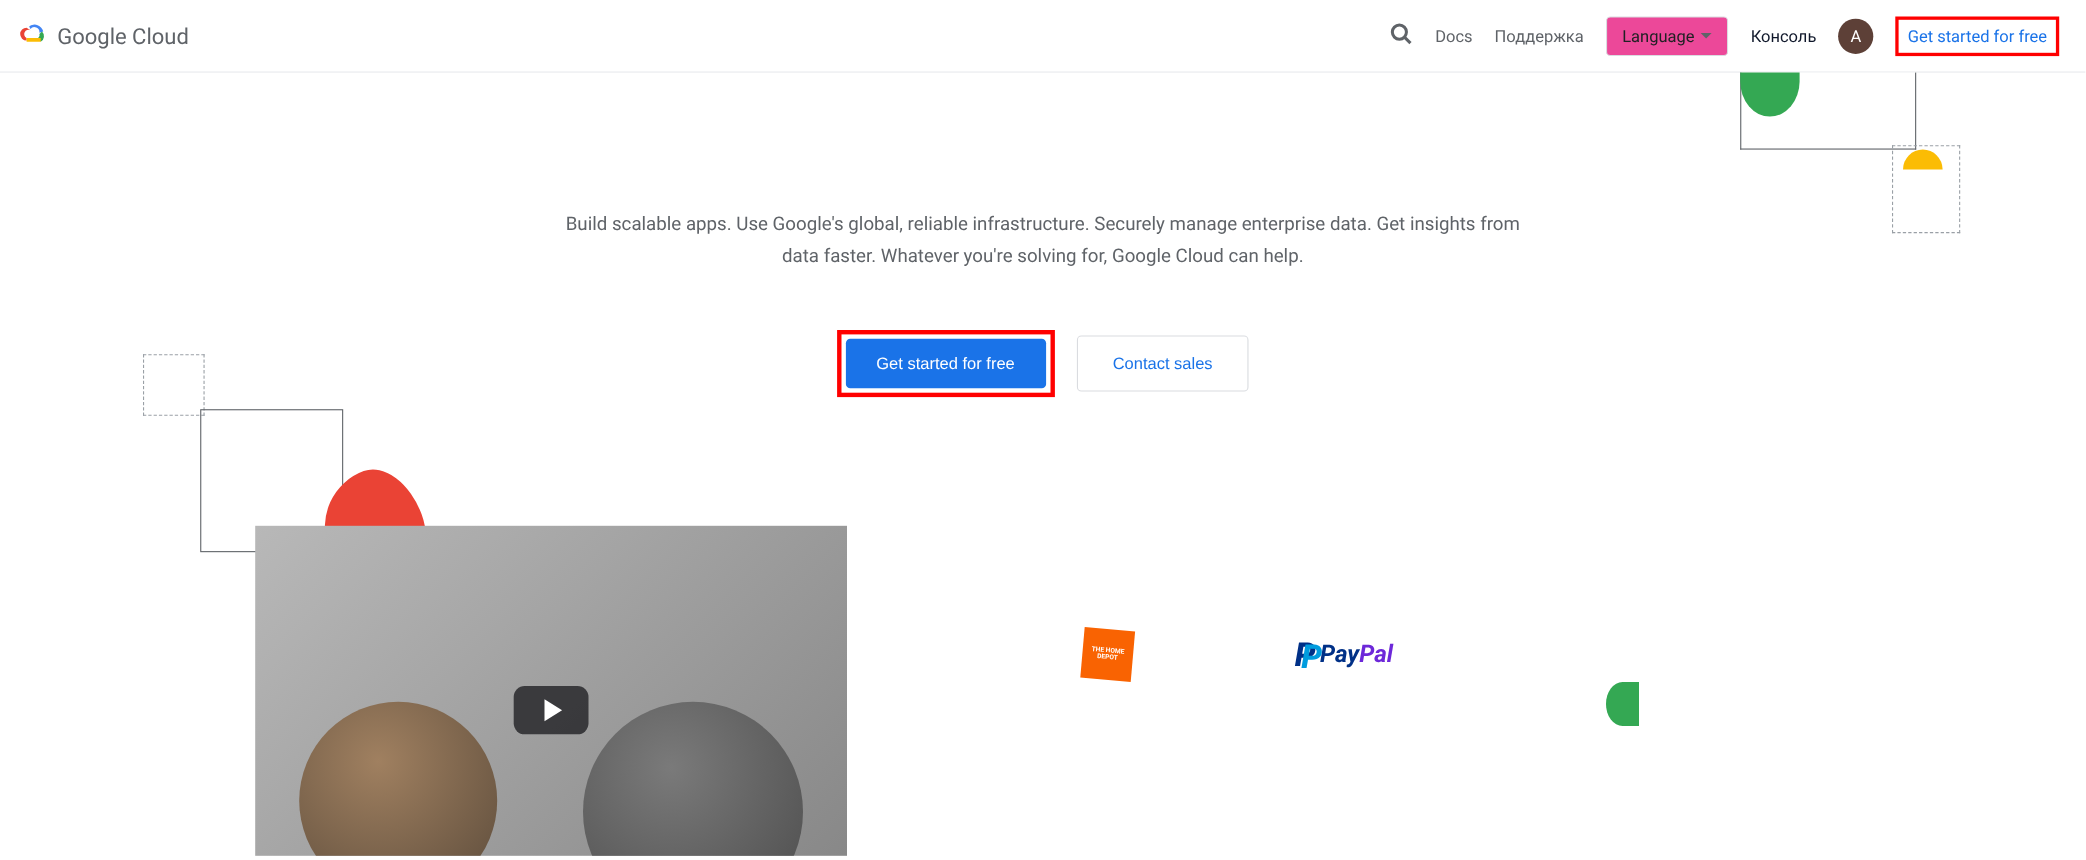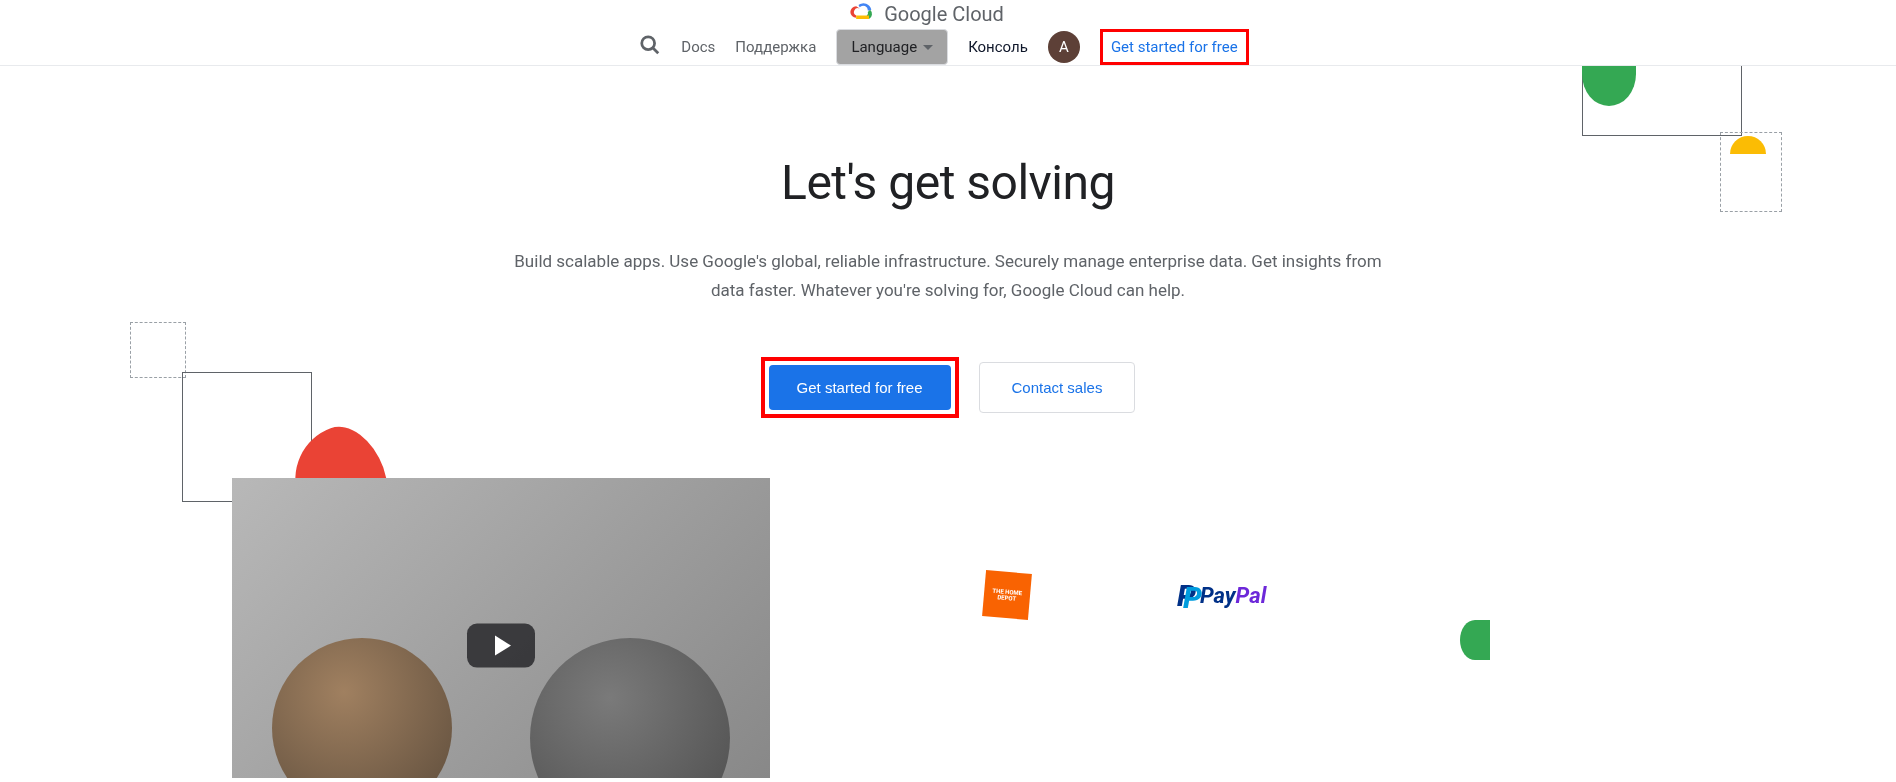--- a/index.html
+++ b/index.html
@@ -12,21 +12,20 @@
     overflow: hidden;
     position: relative;
   }
   
   .header {
     display: flex;
     align-items: center;
     height: 66px;
     border-bottom: 1px solid #e8eaed;
     padding: 0 24px 0 16px;
-    flex-direction: column;
   }
   .logo-block {
     display: flex;
     align-items: center;
     gap: 8px;
     margin-right: 36px;
     cursor: pointer;
   }
   .logo-svg { width: 28px; height: 24px; }
   .logo-text {
@@ -65,21 +64,21 @@
   .lang-btn {
     border: 1px solid #dadce0;
     border-radius: 4px;
     padding: 8px 14px;
     font-size: 15px;
     color: #202124;
     display: flex;
     align-items: center;
     gap: 6px;
     cursor: pointer;
-    background: #a3a3a3;
+    background: #ec4899;
   }
   .chevron-down {
     width: 0; height: 0;
     border-left: 5px solid transparent;
     border-right: 5px solid transparent;
     border-top: 5px solid #5f6368;
   }
   .console-link {
     font-size: 15px;
     color: #0f172a;
@@ -341,21 +340,20 @@
     <span class="header-cta">Get started for free</span>
   </div>
 </header>
 
 <div class="deco-tr"></div>
 <div class="deco-tr-green"></div>
 <div class="deco-tr-dashed"></div>
 <div class="deco-tr-yellow"></div>
 
 <section class="hero">
-  <h1>Let's get solving</h1>
   <p class="hero-sub">Build scalable apps. Use Google's global, reliable infrastructure. Securely manage enterprise data. Get insights from data faster. Whatever you're solving for, Google Cloud can help.</p>
   <div class="hero-ctas">
     <div class="primary-btn-wrap">
       <button class="primary-btn">Get started for free</button>
     </div>
     <button class="secondary-btn">Contact sales</button>
   </div>
 </section>
 
 <div class="deco-left-dashed"></div>

